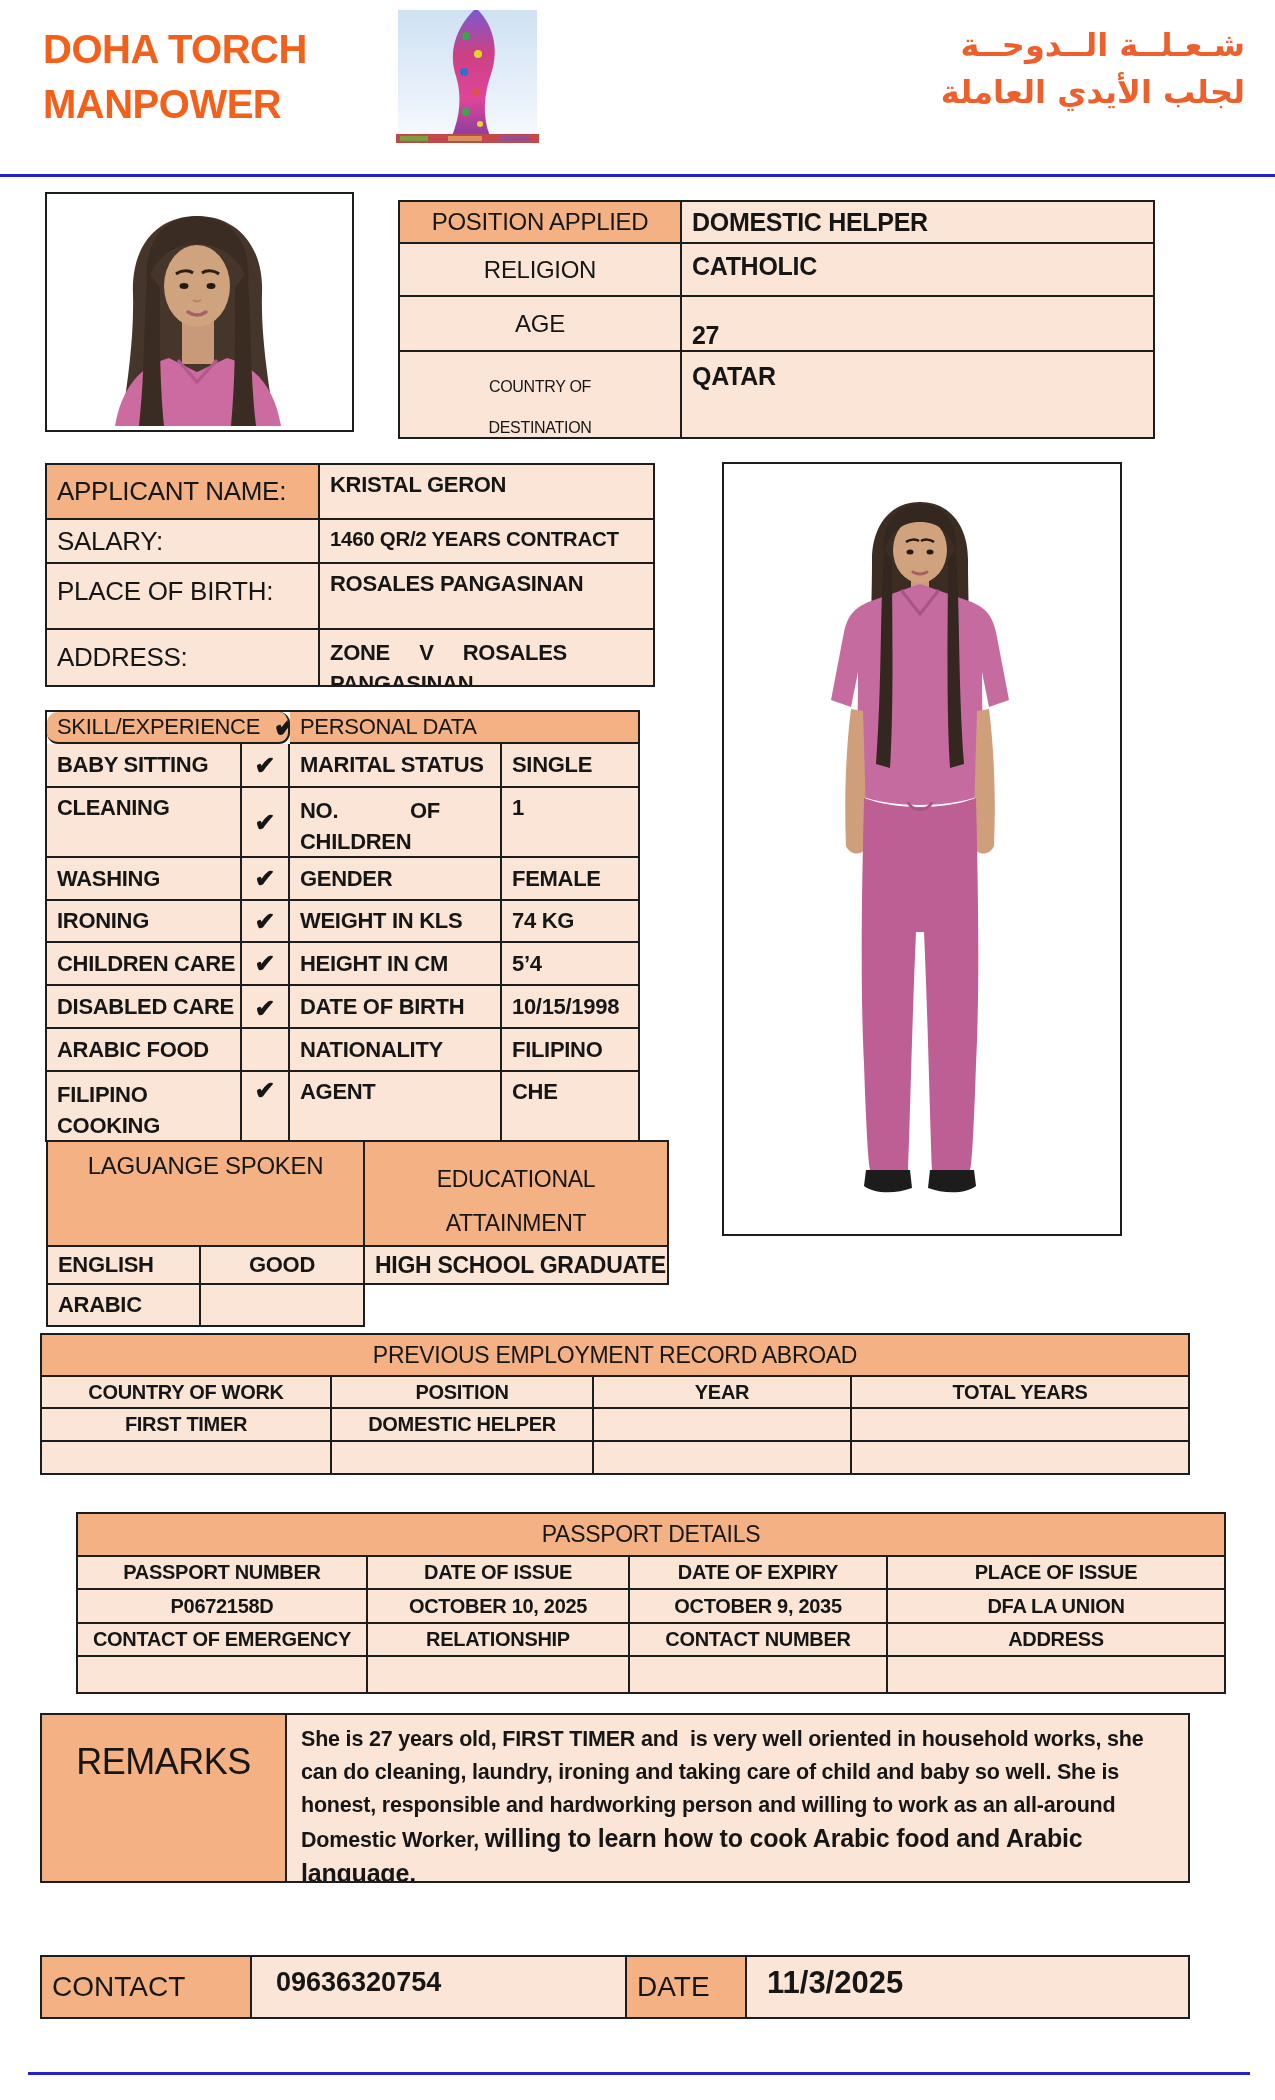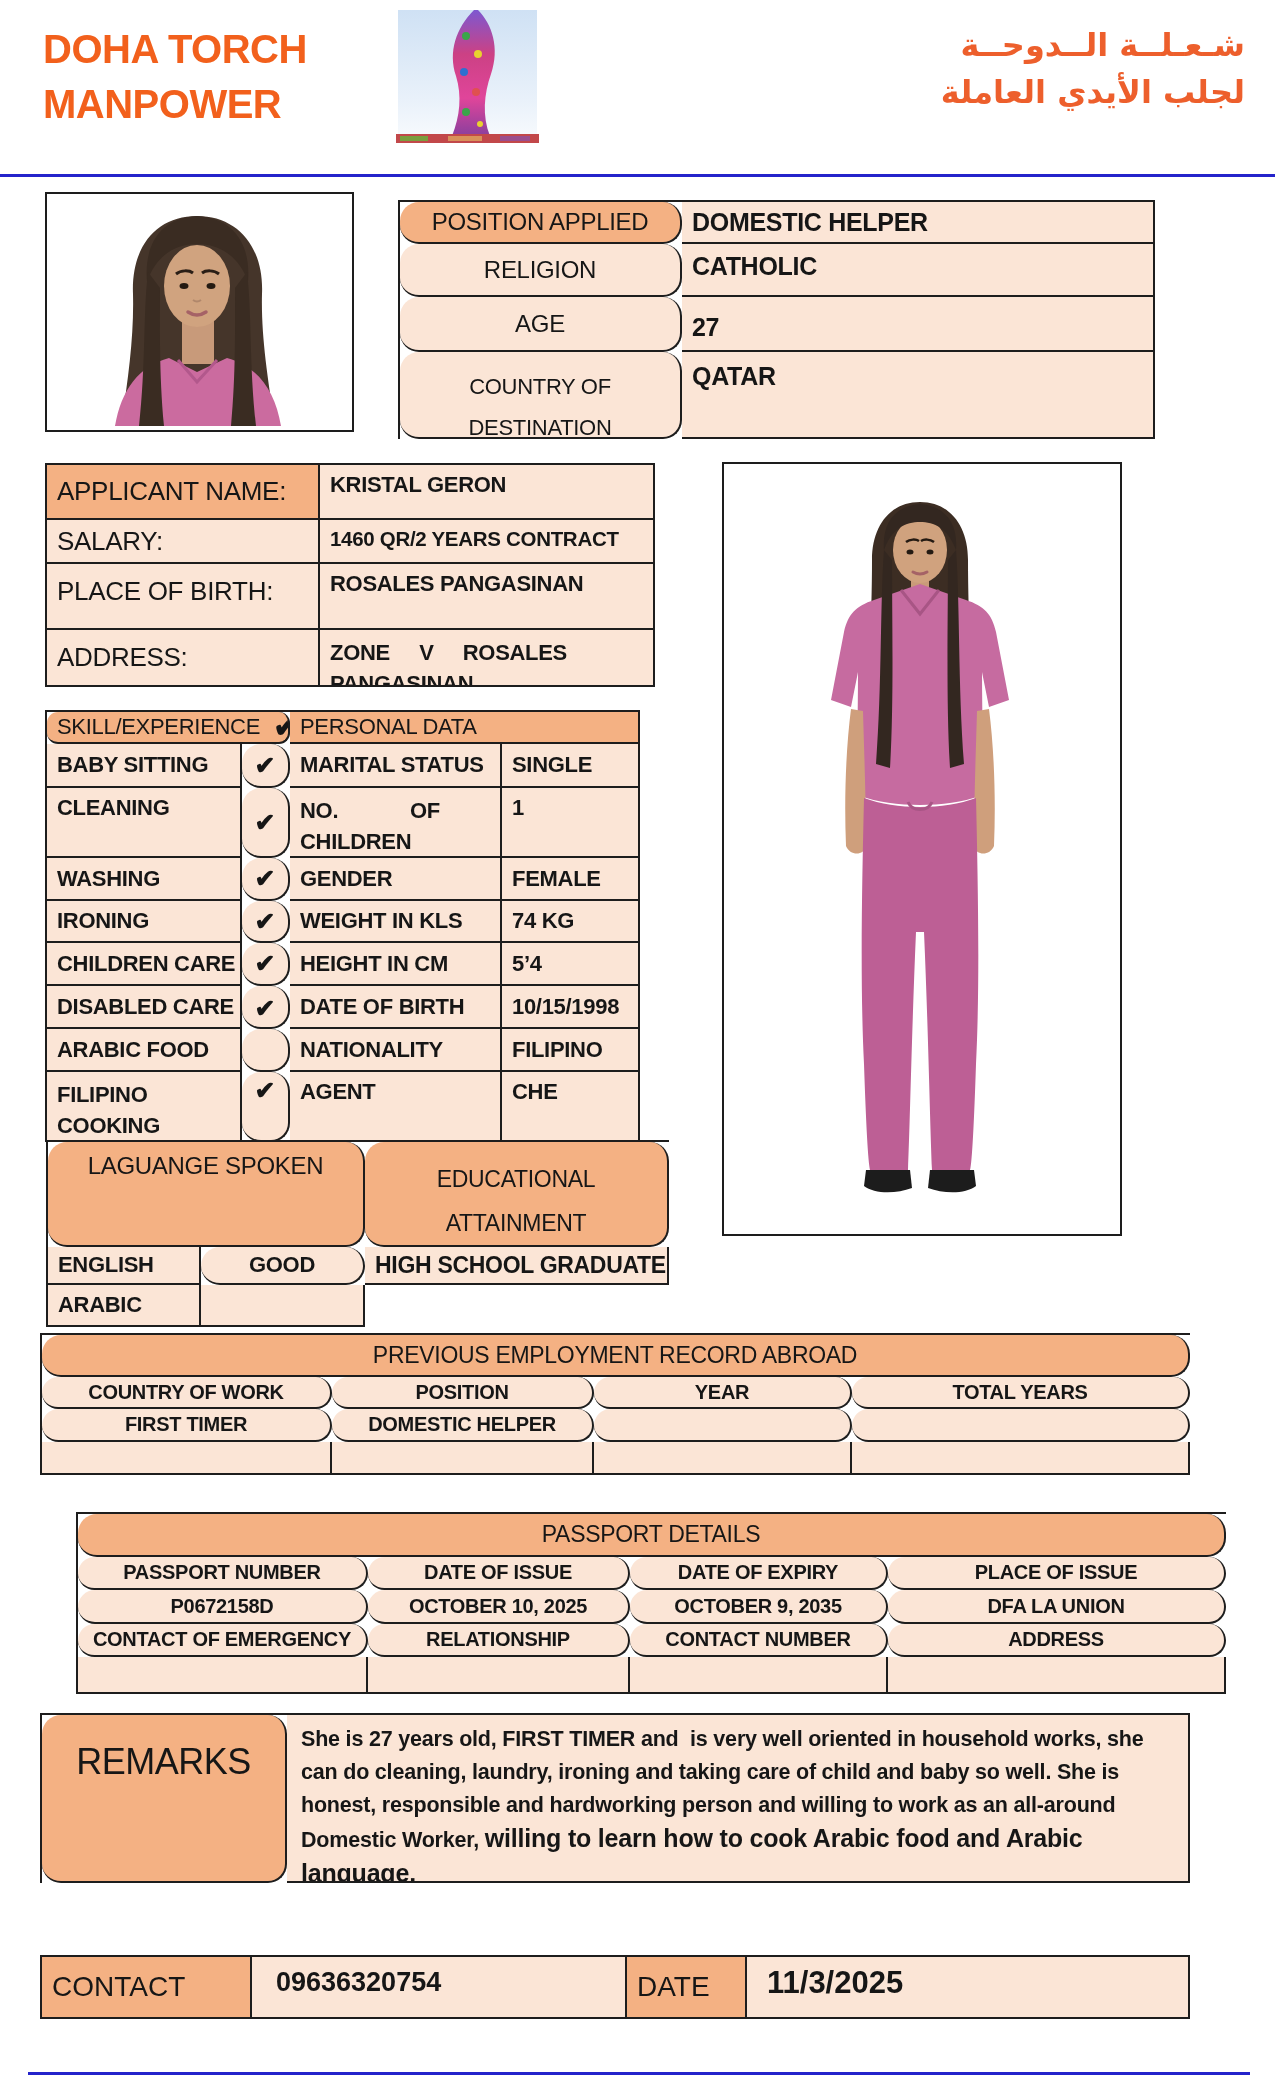--- a/index.html
+++ b/index.html
@@ -10,21 +10,21 @@
 ;                 line-height:55px;letter-spacing:-0.5px;}
   #logo-frame{position:absolute;left:390px;top:6px;width:155px;height:146px;}
   #arabic-name{position:absolute;right:30px;top:22px;text-align:right;direction:rtl;
                font-family:"DejaVu Sans",sans-serif;font-weight:700;font-size:32px;line-height:47px;}
   .blueline{position:absolute;height:3px;background:#2423cb;}
   
   .tbl{position:absolute;display:grid;border-top:2px solid #1d1d1d;border-left:2px solid #1d1d1d;box-sizing:content-box;}
   .c{border-right:2px solid #1d1d1d;border-bottom:2px solid #1d1d1d;background:#FBE5D6;
      box-sizing:border-box;display:flex;align-items:center;padding:0 0 0 10px;overflow:hidden;}
   .dk{background:#F4B183;}
-  .ctr{justify-content:center;padding-left:0;text-align:center;border-radius:19px;}
+  .ctr{justify-content:center;padding-left:0;text-align:center;}
   .topv{align-items:flex-start;padding-top:7px;}
   .ghost{background:#ffffff;border-right:none;border-bottom:none;}
   .lbl{font-weight:400;font-size:24px;letter-spacing:-0.3px;}
   .val{font-weight:700;font-size:22px;letter-spacing:-0.3px;}
   .sm{font-size:20px;}
   .chk{font-weight:700;font-size:25px;}
   
   .photo-frame{position:absolute;border:2px solid #1d1d1d;background:#fff;}
   .photo-frame svg{display:block;}
   
@@ -113,22 +113,22 @@
       <path d="M141,118 Q150,124 159,118" stroke="#a56266" stroke-width="3.5" fill="none" stroke-linecap="round"></path>
     </svg>
   </div>
 
   <div class="tbl" style="left:398px;top:200px;grid-template-columns:282px 473px;grid-template-rows:42px 53px 55px 87px;">
     <div class="c dk ctr lbl">POSITION APPLIED</div>
     <div class="c val" style="font-size:25px;">DOMESTIC HELPER</div>
     <div class="c ctr lbl">RELIGION</div>
     <div class="c val" style="font-size:25px;align-items:flex-start;padding-top:8px;">CATHOLIC</div>
     <div class="c ctr lbl">AGE</div>
-    <div class="c val" style="font-size:25px;align-items:flex-start;padding-top:16px;">27</div>
-    <div class="c ctr lbl" style="font-size:22px;align-items:flex-start;padding-top:14px;">
+    <div class="c val" style="font-size:25px;align-items:flex-start;padding-top:24px;">27</div>
+    <div class="c ctr lbl" style="font-size:16px;align-items:flex-start;padding-top:14px;">
       <span class="w150" style="text-align:center;">COUNTRY OF DESTINATION</span>
     </div>
     <div class="c val" style="font-size:25px;align-items:flex-start;padding-top:10px;">QATAR</div>
   </div>
 
   <div class="tbl" style="left:45px;top:463px;grid-template-columns:273px 335px;grid-template-rows:55px 44px 66px 57px;">
     <div class="c dk lbl" style="font-size:26px;">APPLICANT NAME:</div>
     <div class="c val topv">KRISTAL GERON</div>
     <div class="c lbl" style="font-size:26px;">SALARY:</div>
     <div class="c val topv" style="font-size:20.5px;">1460 QR/2 YEARS CONTRACT</div>

